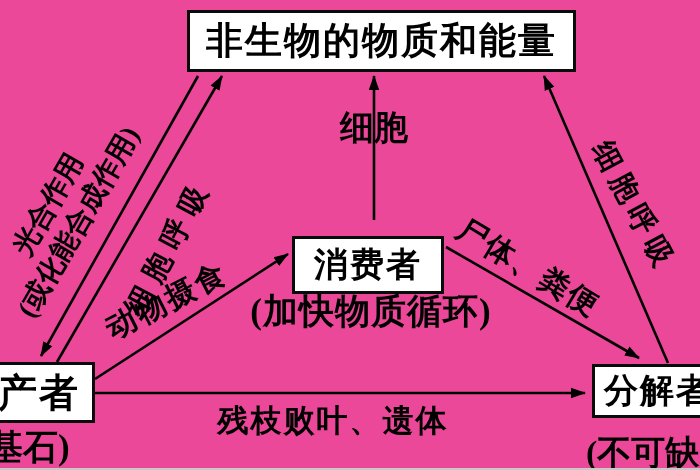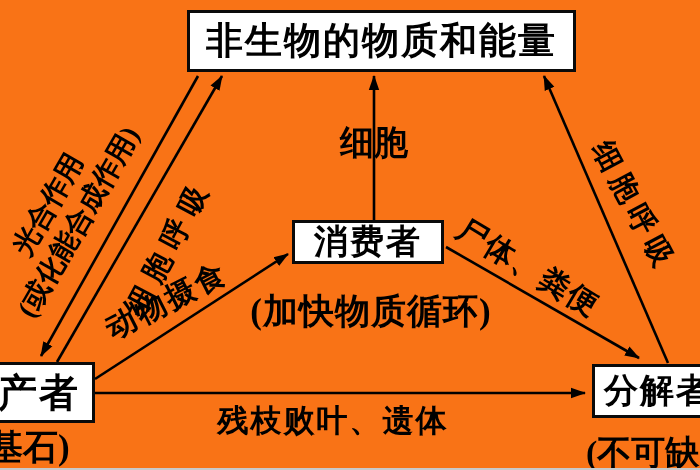--- a/index.html
+++ b/index.html
@@ -1,49 +1,49 @@
 <!DOCTYPE html>
 <html><head>
 <meta charset="utf-8">
 <style>
   html,body{margin:0;padding:0;background:#ffffff;}
   #canvas{
     position:relative;
     width:700px;height:470px;
-    background:#f97316;
+    background:#ec4899;
     overflow:hidden;
     font-family:"Liberation Serif","DejaVu Serif",serif;
     color:#000;
   }
   svg.overlay{position:absolute;left:0;top:0;width:700px;height:470px;}
   .node{
     position:absolute;
     display:flex;align-items:center;justify-content:center;
     border:3px solid #0a0a0a;
     background:#ffffff;
     font-weight:bold;
     letter-spacing:2px;
     box-sizing:border-box;
     white-space:nowrap;
   }
   .node-top{left:187px;top:10px;width:389px;height:62px;font-size:37px;}
-  .node-consumer{left:292px;top:220px;width:152px;height:44px;font-size:34px;}
+  .node-consumer{left:292px;top:236px;width:152px;height:58px;font-size:34px;}
   .node-producer{left:-38px;top:362px;width:133px;height:61px;font-size:39px;justify-content:flex-end;padding-right:12px;}
   .node-decomposer{left:592px;top:364px;width:118px;height:54px;font-size:34px;justify-content:flex-start;padding-left:9px;}
   .lbl{
     position:absolute;
     font-weight:bold;
     white-space:nowrap;
   }
   .center-anchor{transform:translate(-50%,-50%);}
   .lbl-consumer-caption{left:371px;top:311px;font-size:35px;letter-spacing:1px;}
   .lbl-producer-caption{left:-12px;top:424px;font-size:35px;transform:none;}
   .lbl-decomposer-caption{left:586px;top:430px;font-size:34px;transform:none;}
   .lbl-debris{left:333px;top:421px;font-size:31px;letter-spacing:2px;text-align:right;}
-  .lbl-cellresp-center{left:374px;top:143px;font-size:34px;display:flex;gap:10px;flex-direction:column;}
+  .lbl-cellresp-center{left:374px;top:128px;font-size:34px;display:flex;gap:10px;flex-direction:column;}
   .rot{position:absolute;font-weight:bold;white-space:nowrap;}
   .lbl-photo{
     left:63px;top:213px;font-size:28px;line-height:1.25;text-align:center;
     transform:translate(-50%,-50%) rotate(-60deg);
   }
   .lbl-cellresp-left{
     left:169px;top:247px;font-size:29px;letter-spacing:9px;
     transform:translate(-50%,-50%) rotate(-62deg);
   }
   .lbl-feeding{

